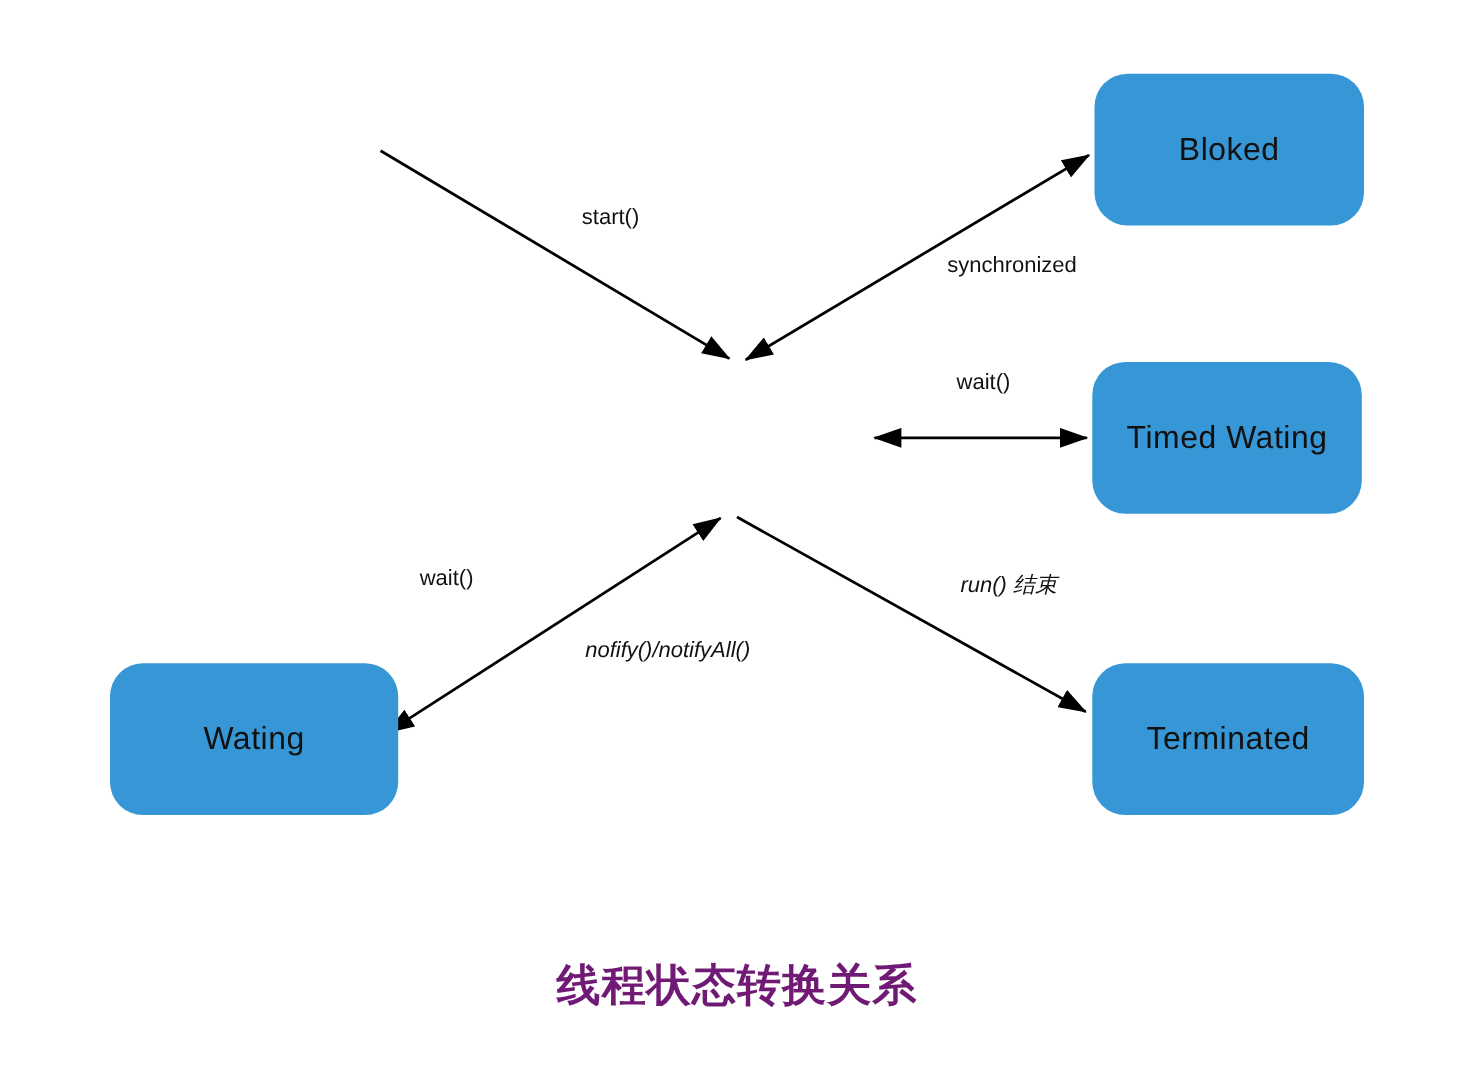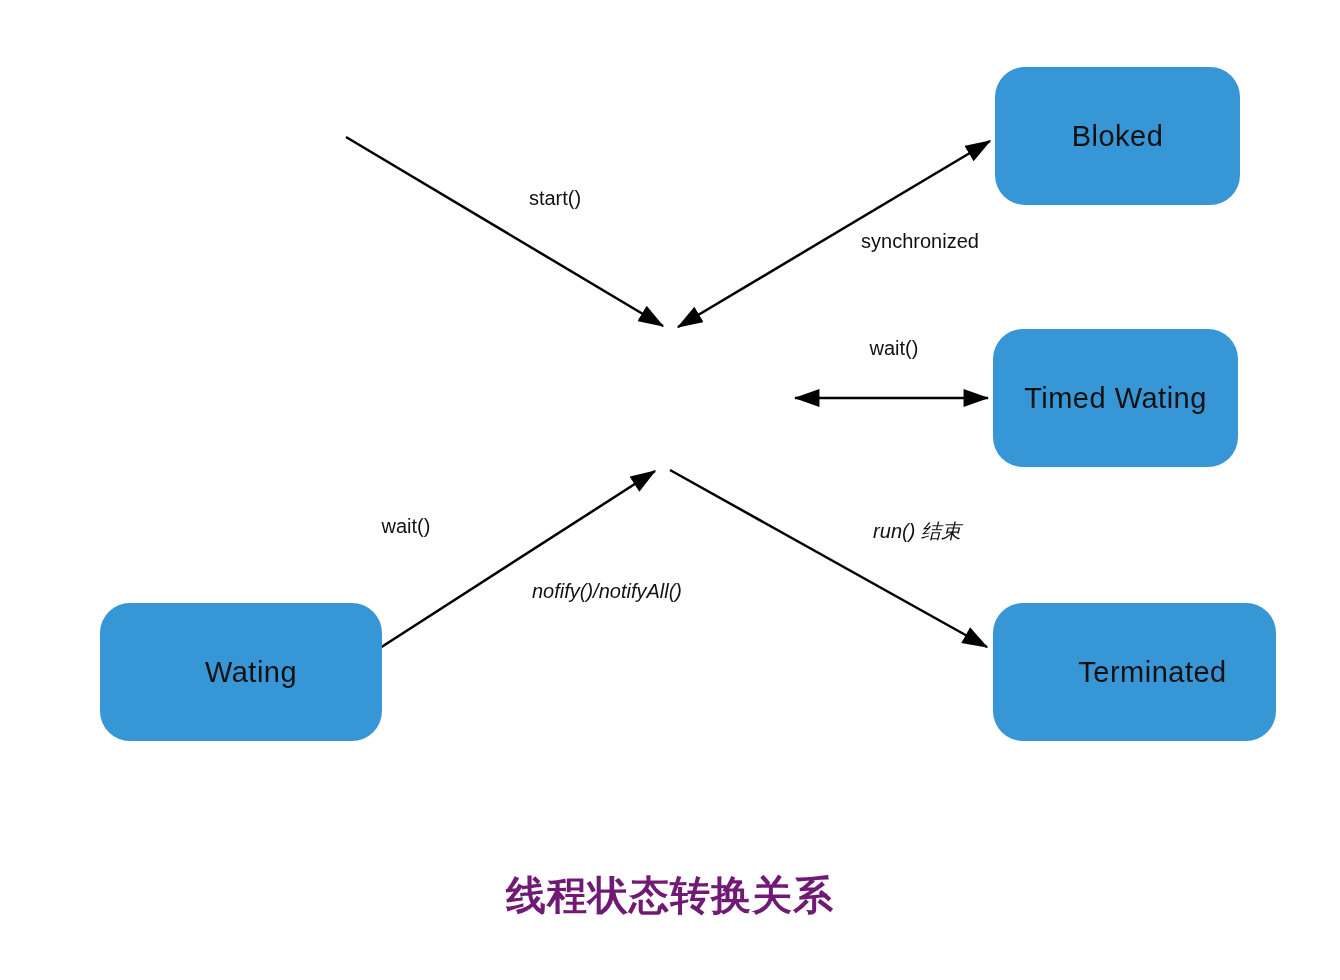--- a/index.html
+++ b/index.html
@@ -34,22 +34,22 @@
     align-items: center;
     justify-content: center;
     color: #111111;
     font-size: 29px;
     letter-spacing: 0.5px;
   }
   .node-new        { left: 100px; top: 67px;  width: 245px; height: 138px; }
   .node-bloked     { left: 995px; top: 67px;  width: 245px; height: 138px; }
   .node-running    { left: 542px; top: 329px; width: 248px; height: 138px; }
   .node-timed      { left: 993px; top: 329px; width: 245px; height: 138px; }
-  .node-wating     { left: 100px; top: 603px; width: 262px; height: 138px; padding-left: 20px; }
-  .node-terminated { left: 993px; top: 603px; width: 247px; height: 138px; padding-left: 36px; }
+  .node-wating     { left: 100px; top: 603px; width: 262px; height: 138px; }
+  .node-terminated { left: 993px; top: 603px; width: 247px; height: 138px; }
   .edge-label {
     position: absolute;
     transform: translateX(-50%);
     font-size: 20px;
     color: #111111;
     white-space: nowrap;
   }
   .label-start        { left: 555px; top: 187px; }
   .label-synchronized { left: 920px; top: 230px; }
   .label-sleep        { left: 894px; top: 337px; }

